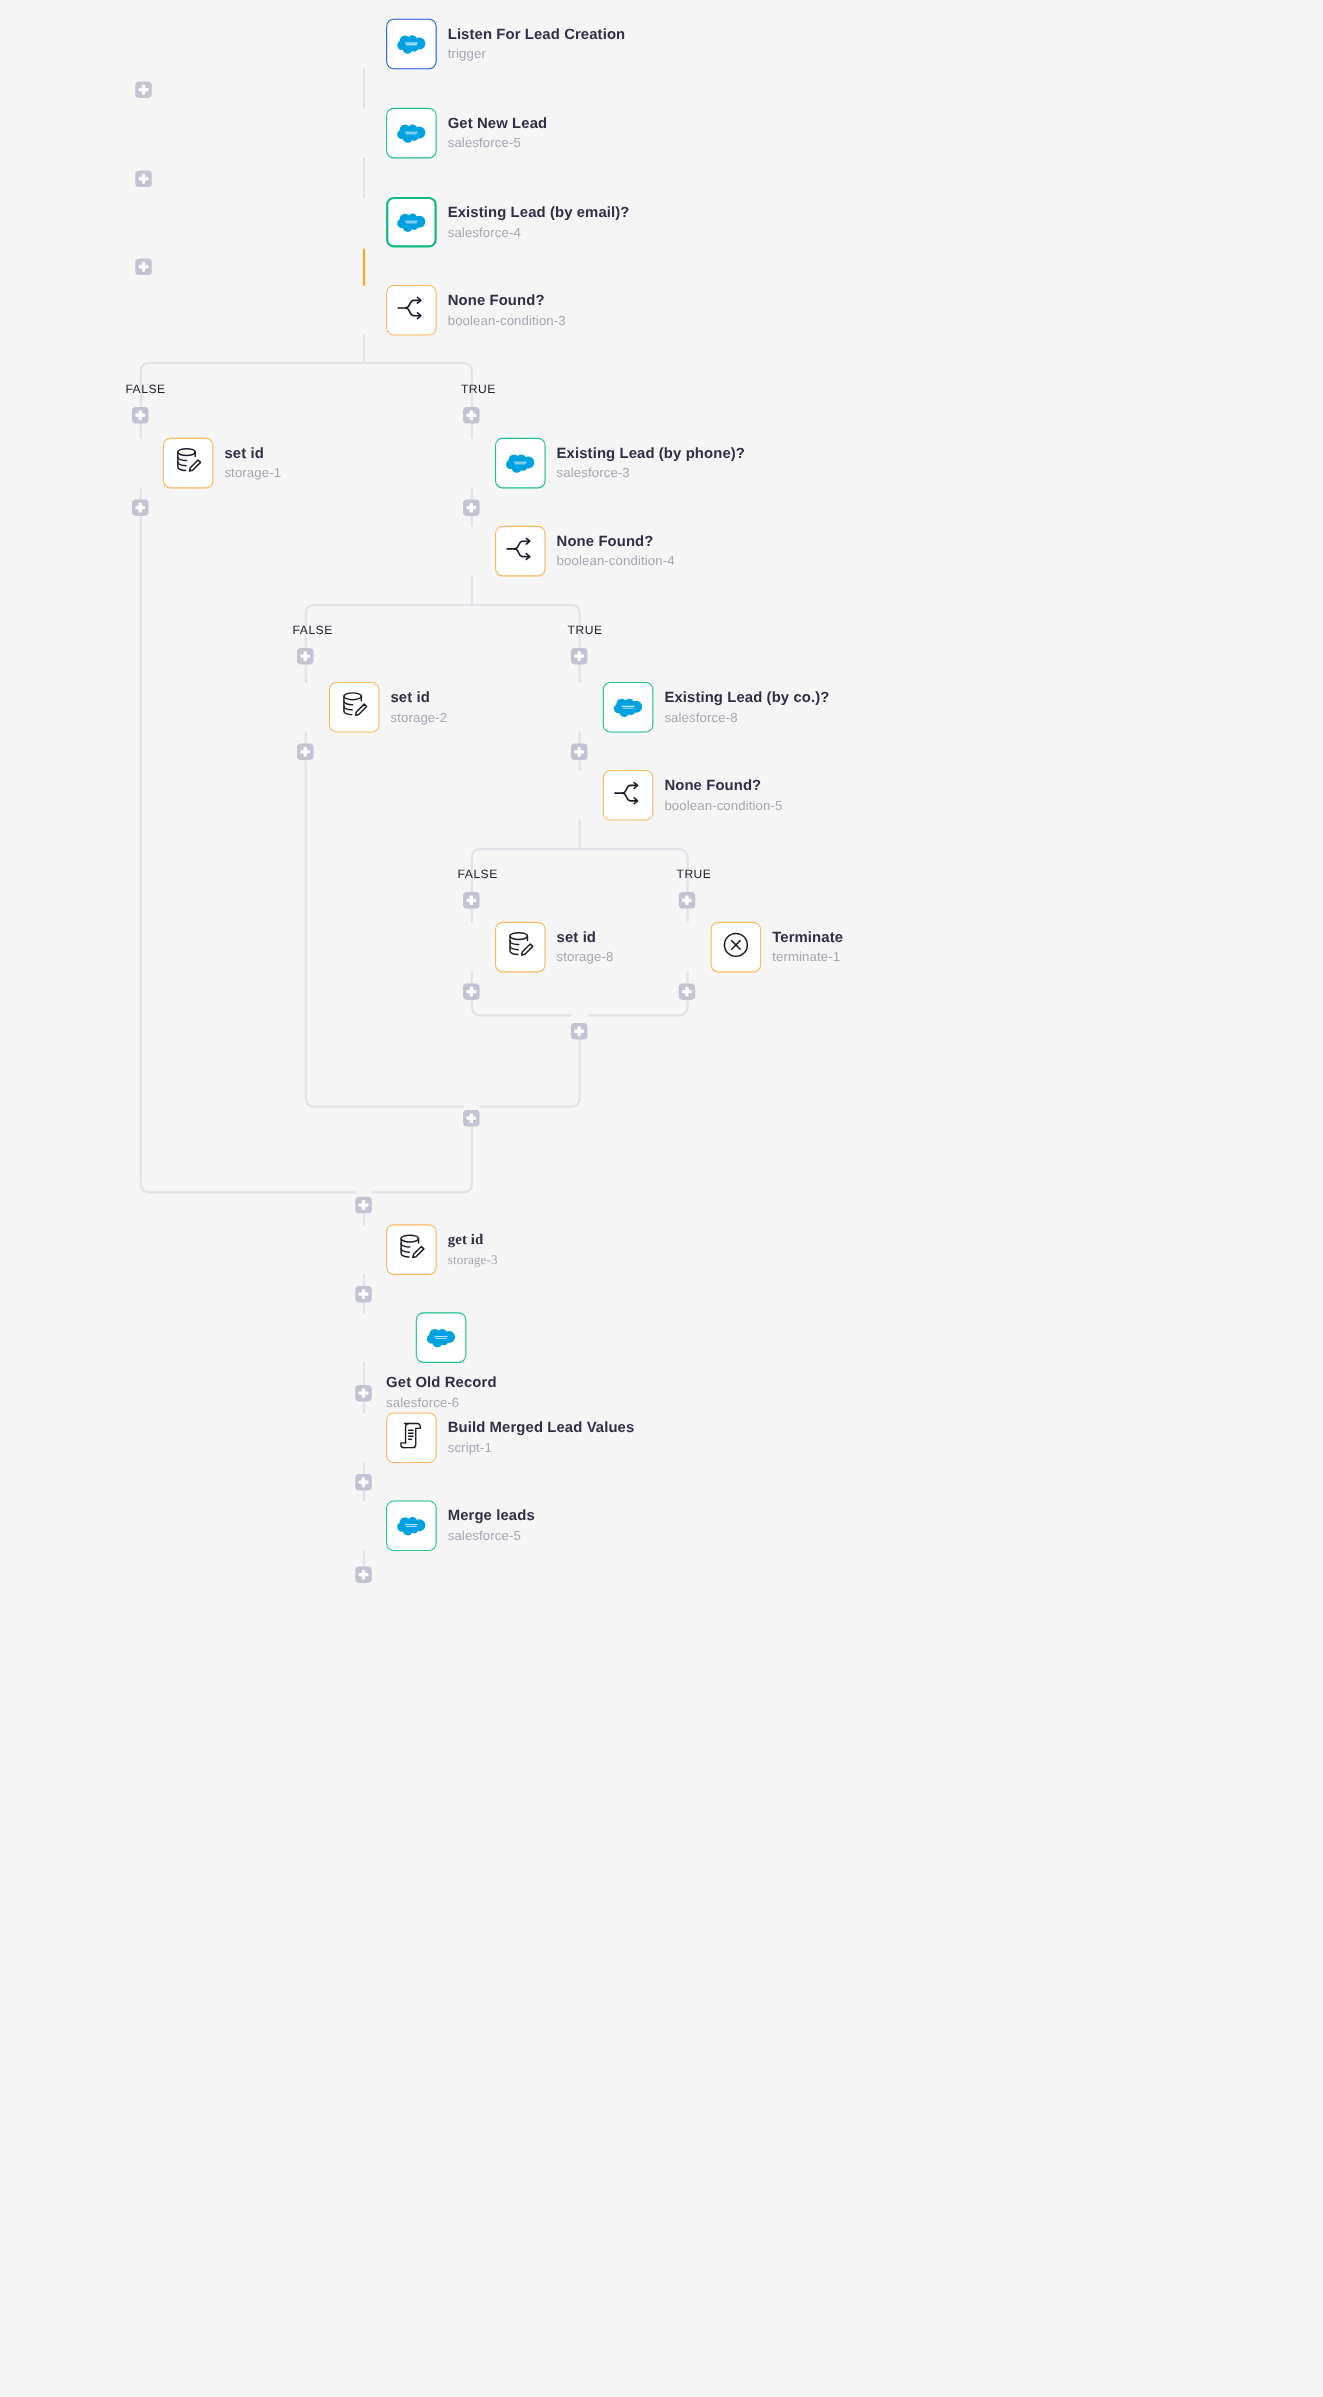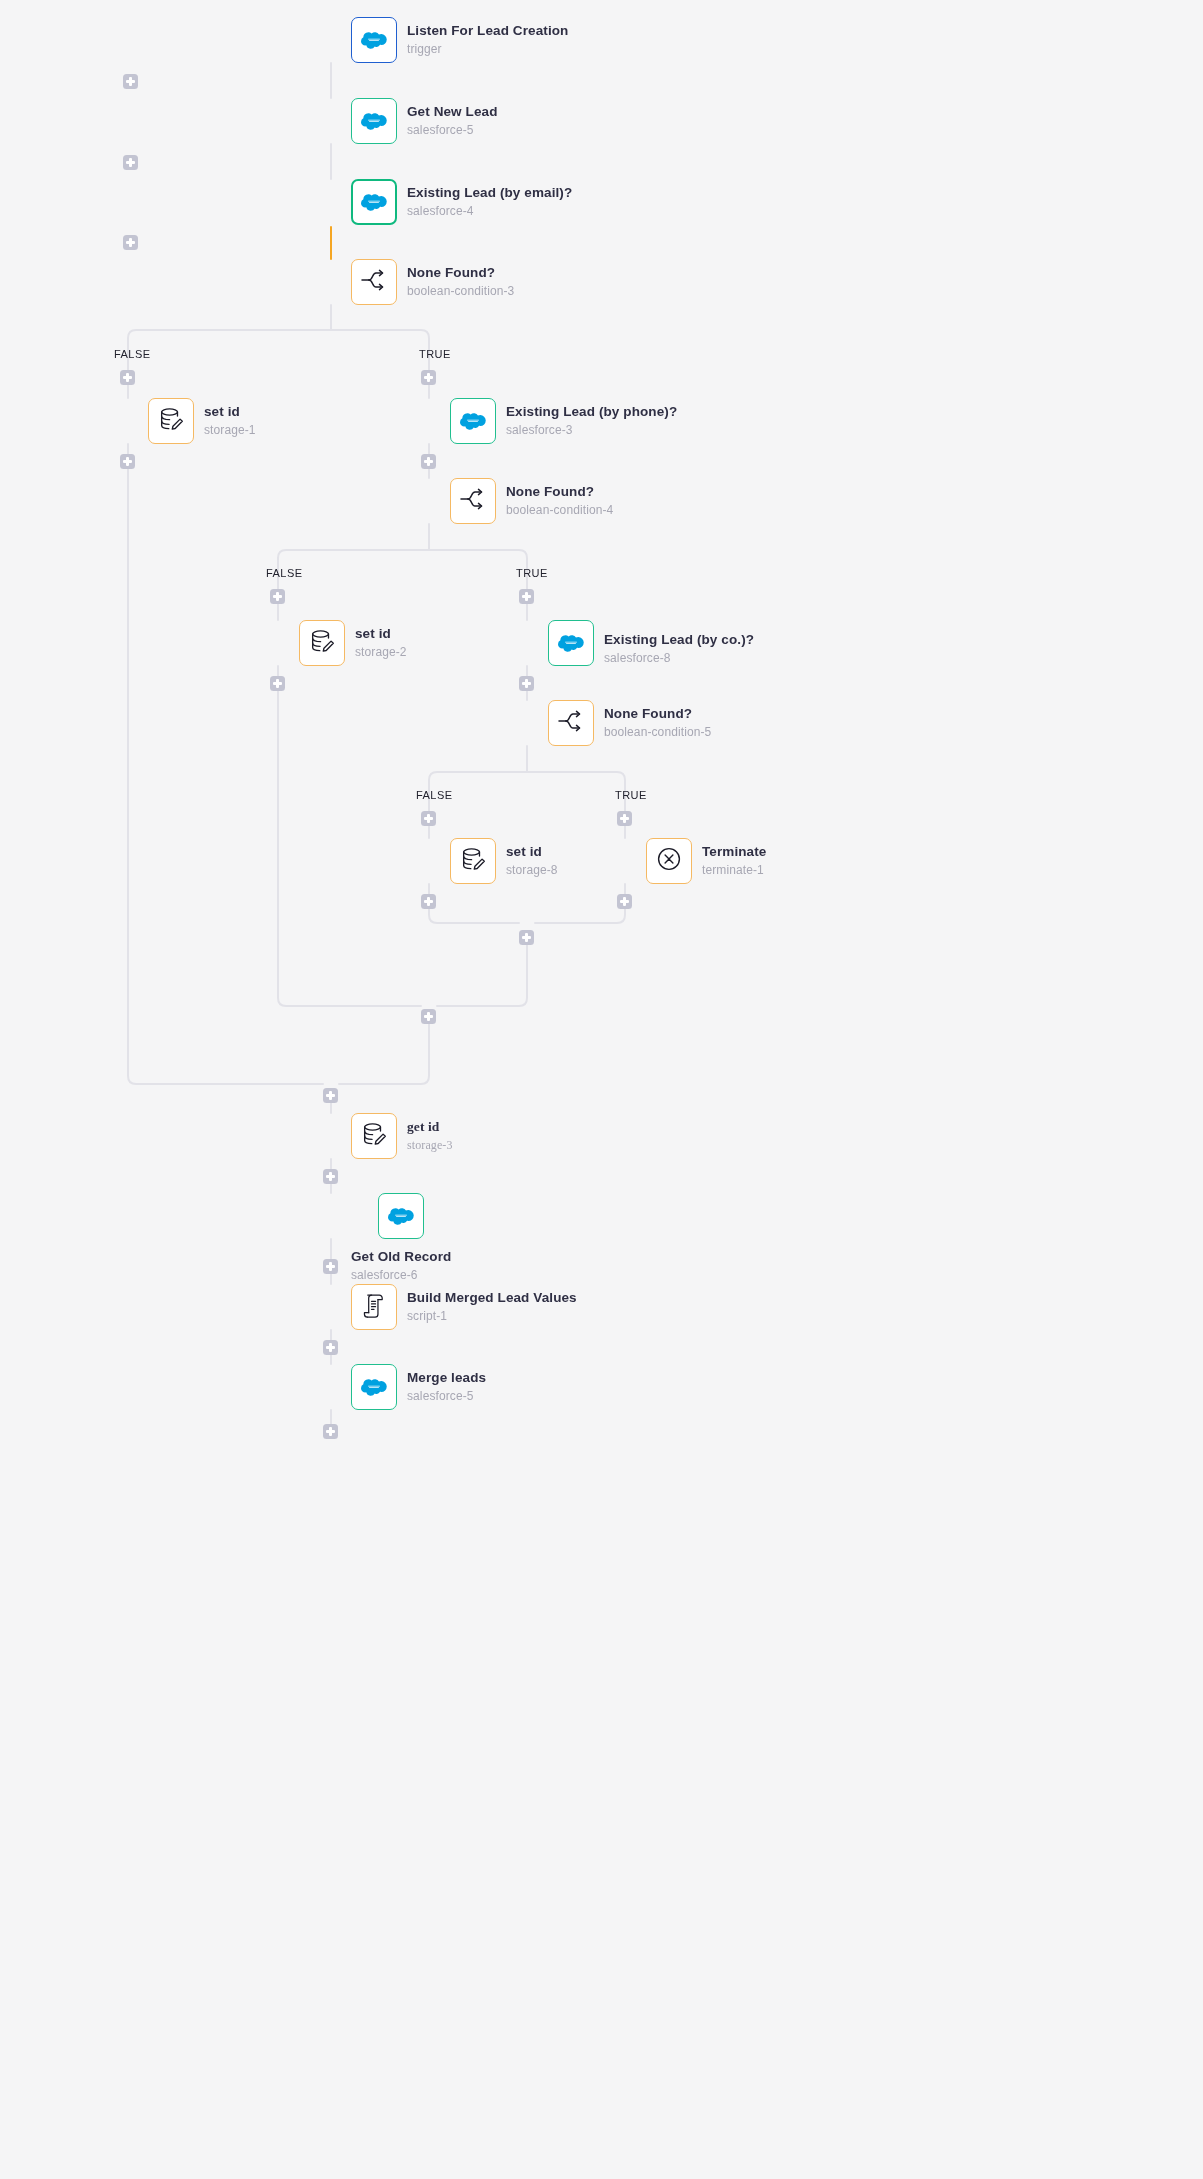--- a/index.html
+++ b/index.html
@@ -272,21 +272,21 @@
       <path d="M3.8 11 V15.8 c0 1.8 3.4 3.2 7.7 3.2"></path>
       <path d="M3.8 15.8 V20.3 c0 1.8 3.3 3.2 7.4 3.2"></path>
       <path d="M22.9 13.6 l2.3 2.3 -7.4 7.4 -3 .7 .7 -3 z"></path>
     </svg></span>
      </div>
      <div class="node-labels">
        <div class="node-title">set id</div>
        <div class="node-sub">storage-2</div>
      </div>
       </div>
-      <div class="node" style="left: 504px; top: 620px; align-items: flex-end;">
+      <div class="node" style="left: 504px; top: 620px;">
         <div class="node-box green">
        <span>
             <svg class="sf-logo" width="26" height="20" viewBox="0 0 52 36" aria-hidden="true">
       <path fill="#00a1e0" d="M21.3 5.2a9 9 0 0 1 14.6 1.9 11 11 0 0 1 4.5-1A11 11 0 0 1 51.5 17a11 11 0 0 1-11.1 11c-.8 0-1.6-.1-2.3-.3a8 8 0 0 1-10.6 3.1 9.2 9.2 0 0 1-17-2.1 8.5 8.5 0 0 1-1.8.2A8.6 8.6 0 0 1 0 20.4a8.6 8.6 0 0 1 4.7-7.7 9.9 9.9 0 0 1 16.6-7.5z"></path>
       <g fill="#ffffff" opacity=".95">
         <rect x="14" y="15.4" width="24" height="1.5" rx=".7"></rect>
         <rect x="16" y="18.6" width="20" height="1.5" rx=".7"></rect>
       </g>
     </svg>
           </span>

